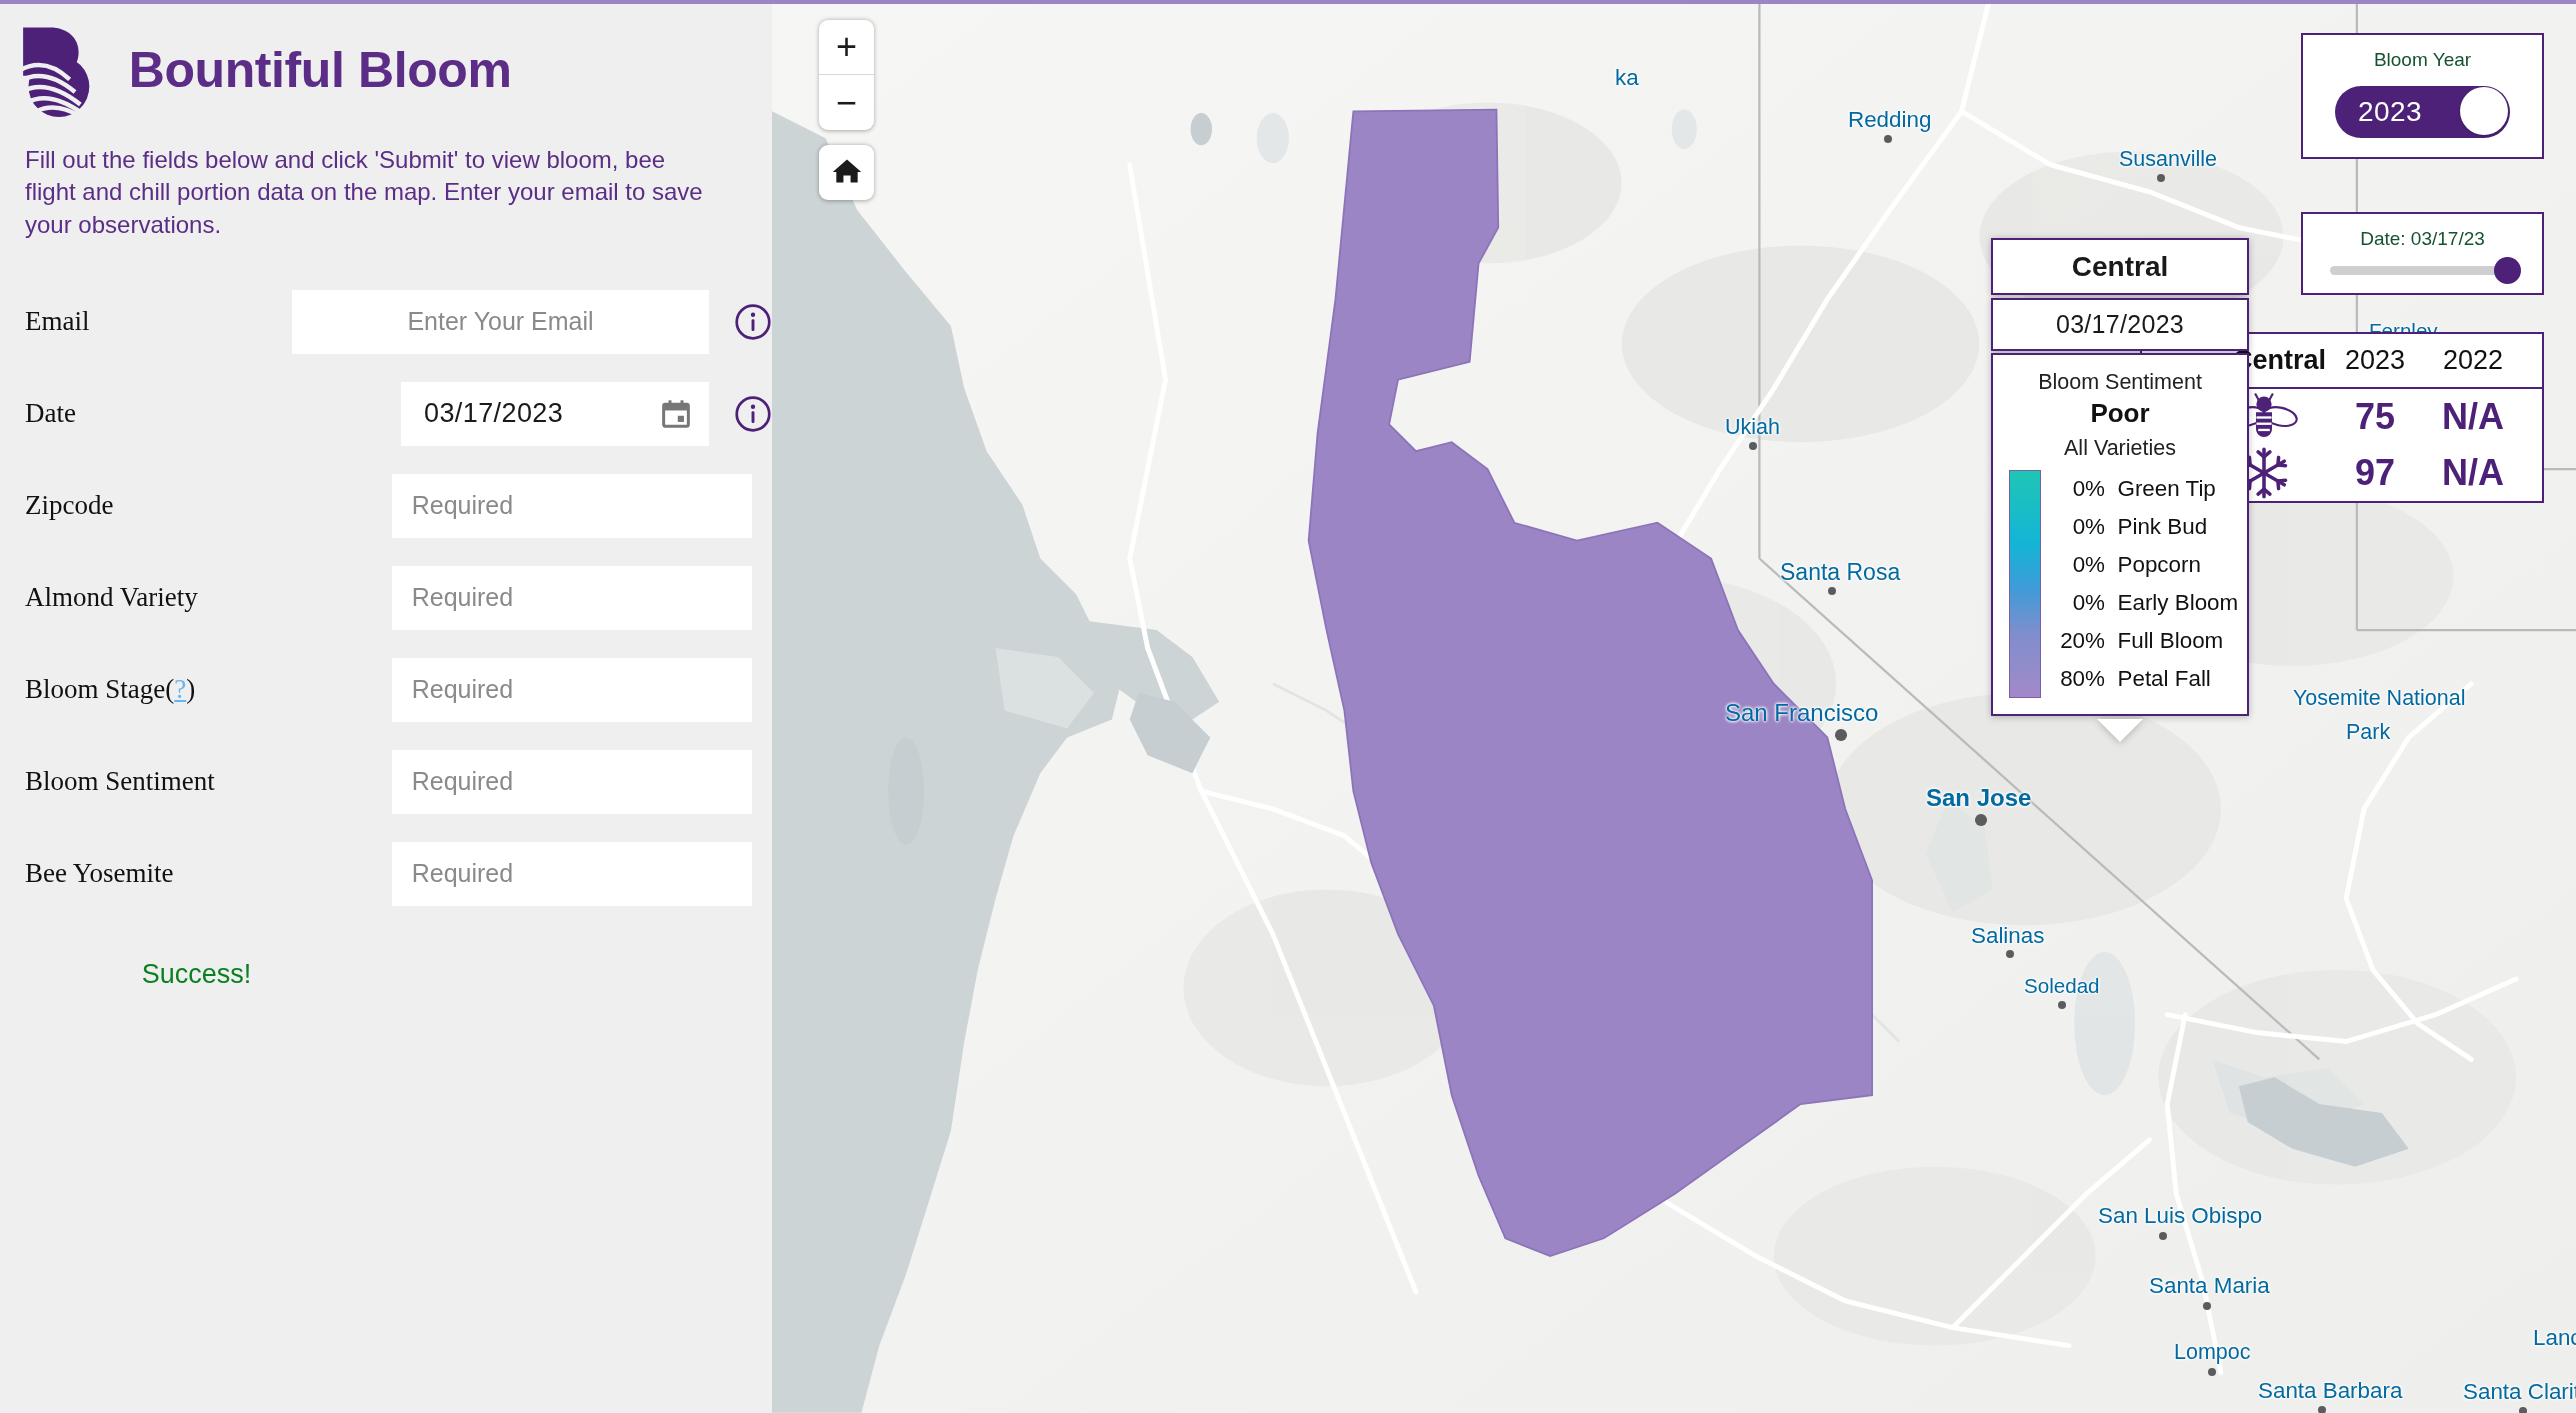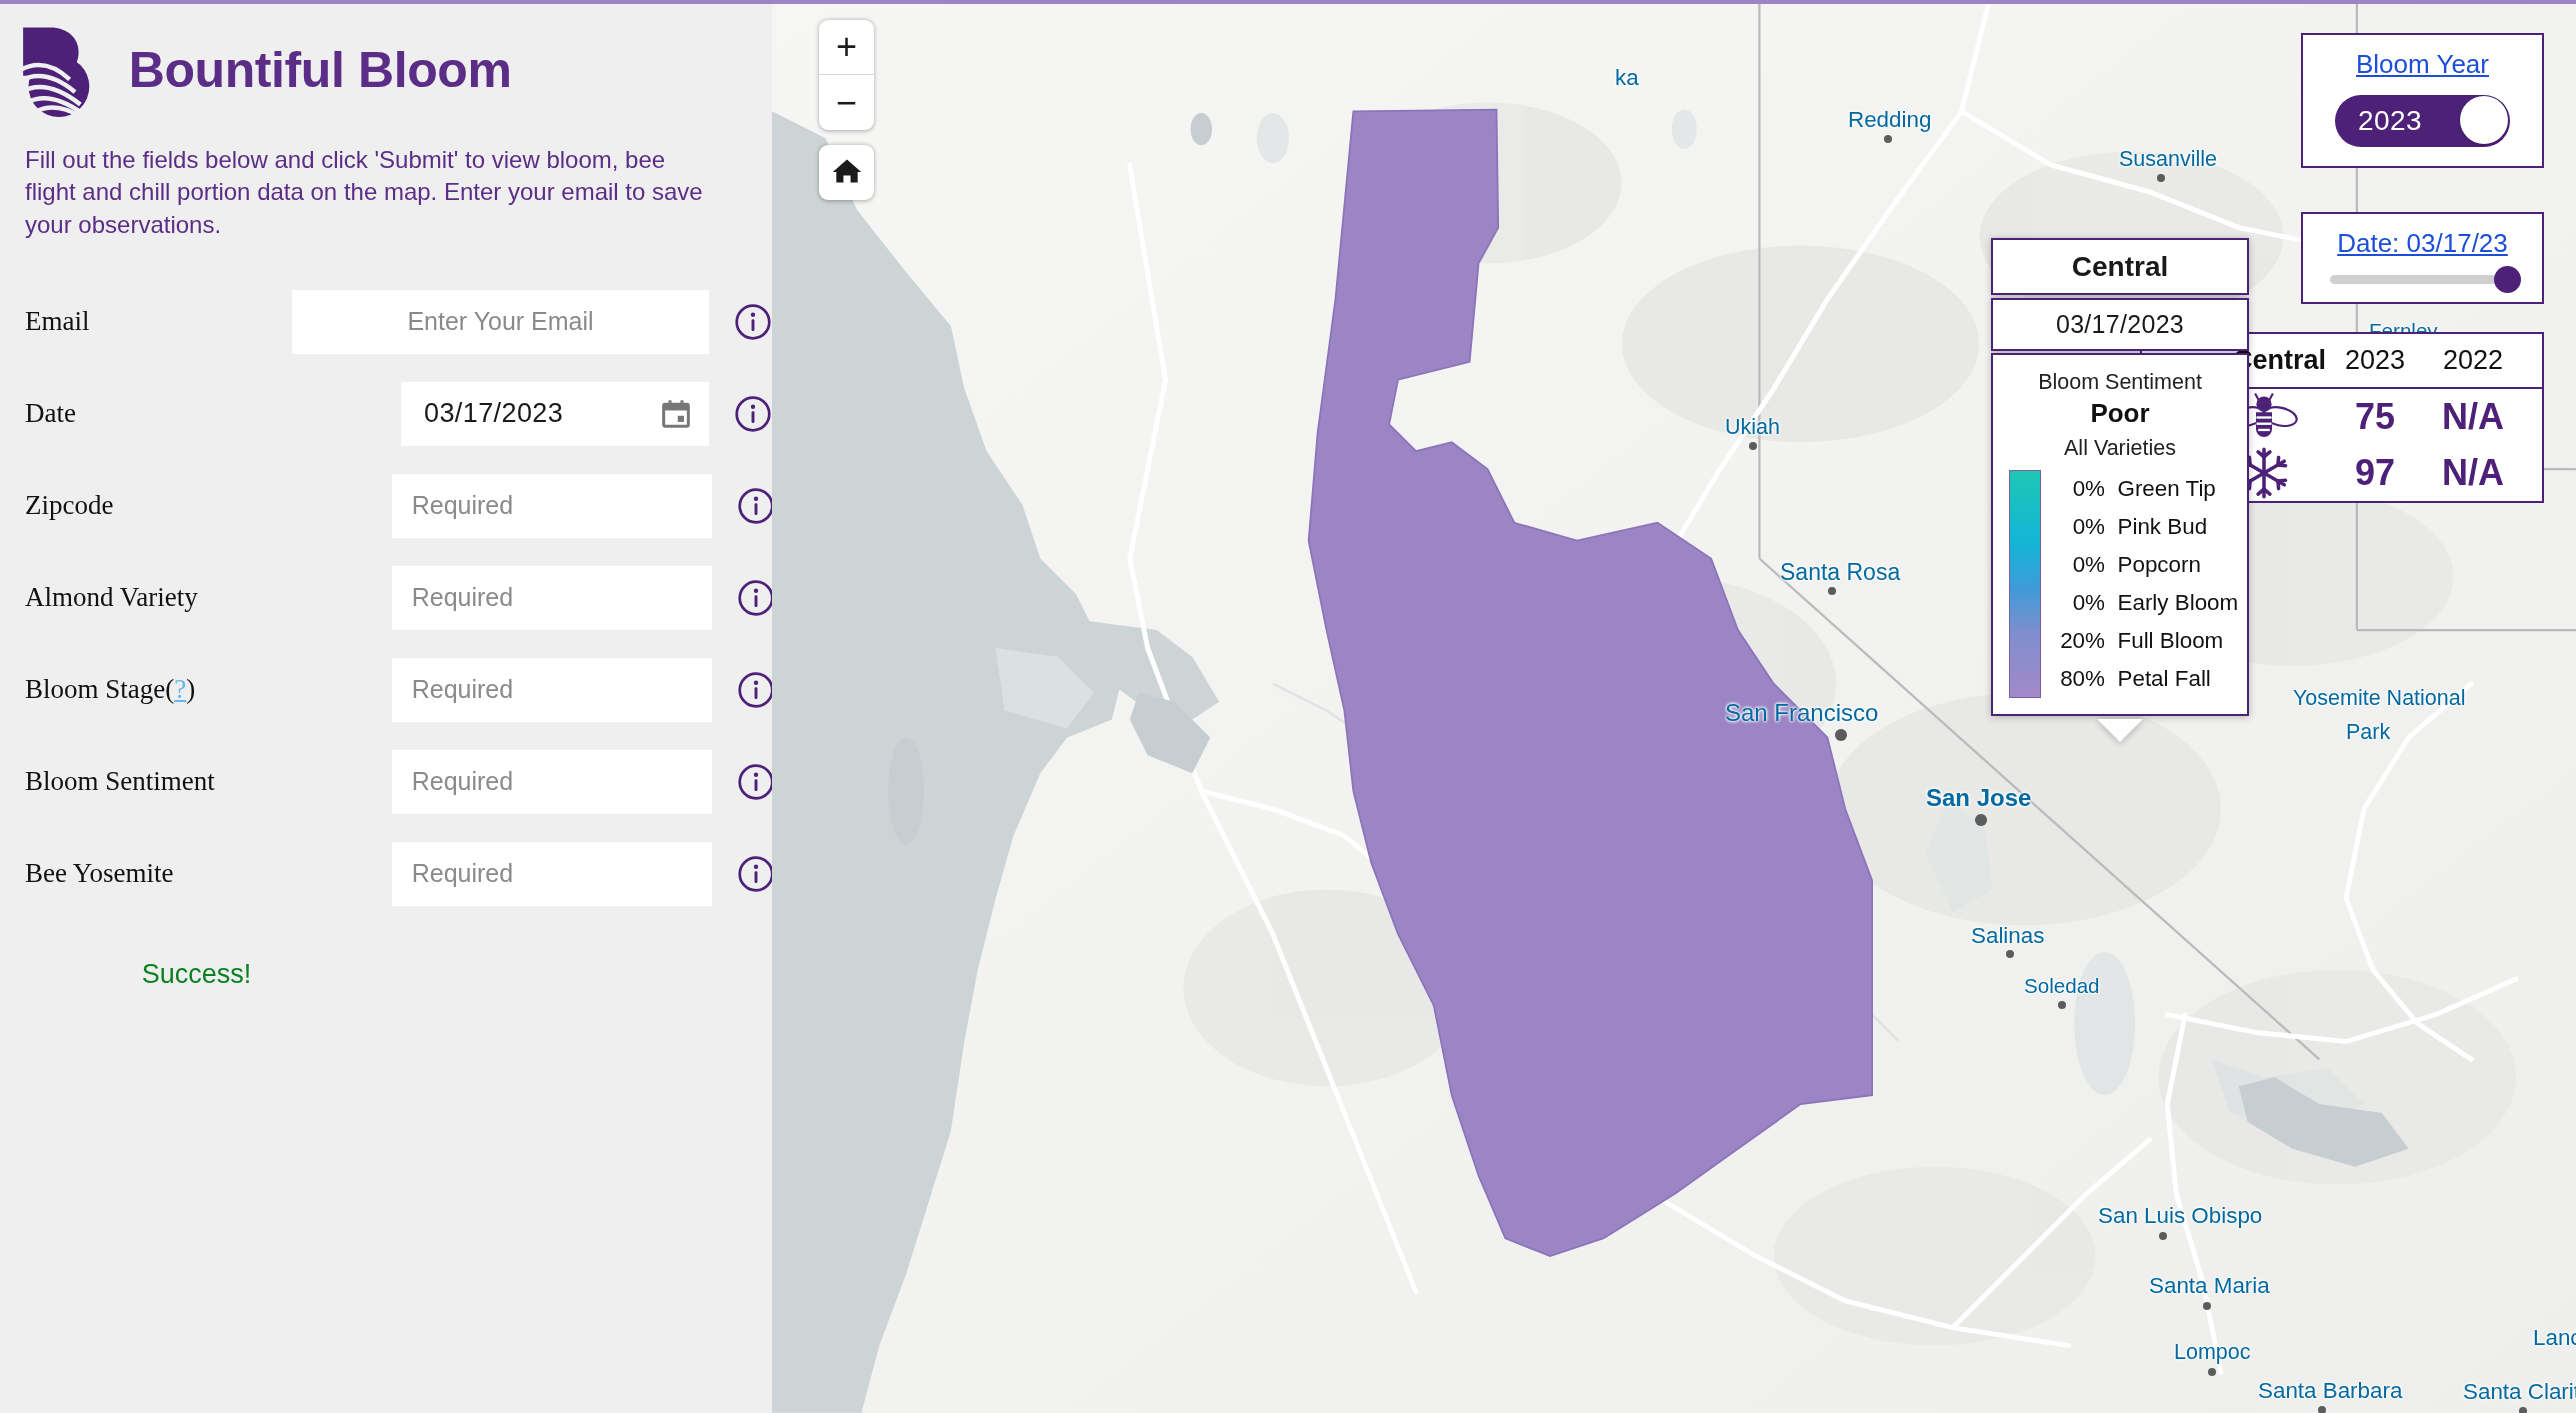--- a/index.html
+++ b/index.html
@@ -79,21 +79,21 @@
     color: #222;
     padding: 0 19.7px;
   }
   .field-input::placeholder { color: #8a8a8a; }
   .inp-email  { width: 419px; margin-left: 25px; text-align: center; }
   .inp-date   { width: 309px; margin-left: 134px; display: flex;
                 align-items: center; justify-content: space-between;
                 padding: 0 18px 0 23px; }
   .date-text  { font-size: 27px; color: #1a1a1a; letter-spacing: 0.4px; }
   .cal-icon   { width: 30px; height: 30px; flex: 0 0 30px; }
-  .inp-std    { width: 320px; margin-left: 125px; }
+  .inp-std    { width: 360px; margin-left: 125px; }
 
   .info-icon {
     width: 38px; height: 38px;
     margin-left: 25px;
     flex: 0 0 38px;
     cursor: pointer;
   }
 
   .success {
     margin-top: 39px;
@@ -211,21 +211,21 @@
     background: #fff;
     border: 2.7px solid #4d2178;
     z-index: 45;
   }
   #panel-year {
     right: 32px; top: 29px;
     width: 243px;
     padding: 14.3px 0 19.7px 0;
     text-align: center;
   }
-  .panel-h { font-size: 26px; color: #1d4ed8; text-decoration: underline; }
+  .panel-h { font-size: 19px; color: #14532d; }
   .toggle {
     margin: 14.3px auto 0 auto;
     width: 175px; height: 52px;
     background: #4d2178;
     border-radius: 26px;
     display: flex; align-items: center;
     position: relative;
     cursor: pointer;
   }
   .toggle-text {

